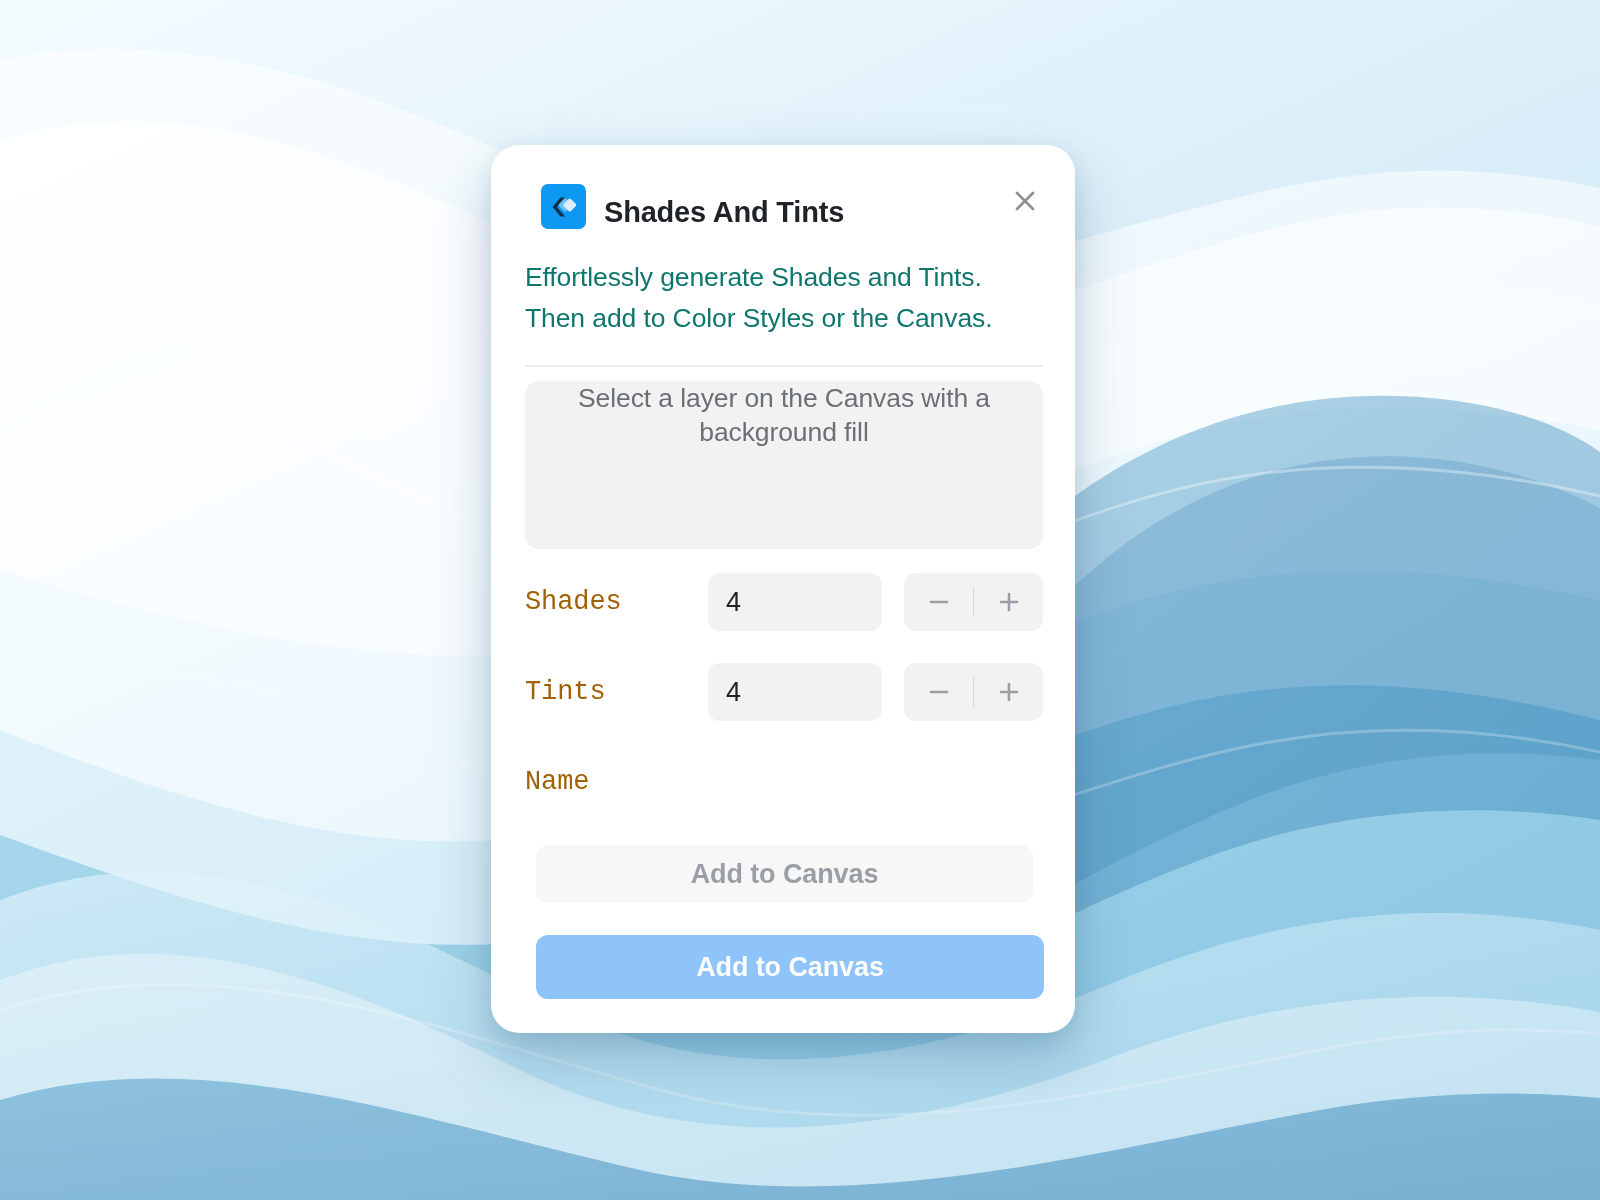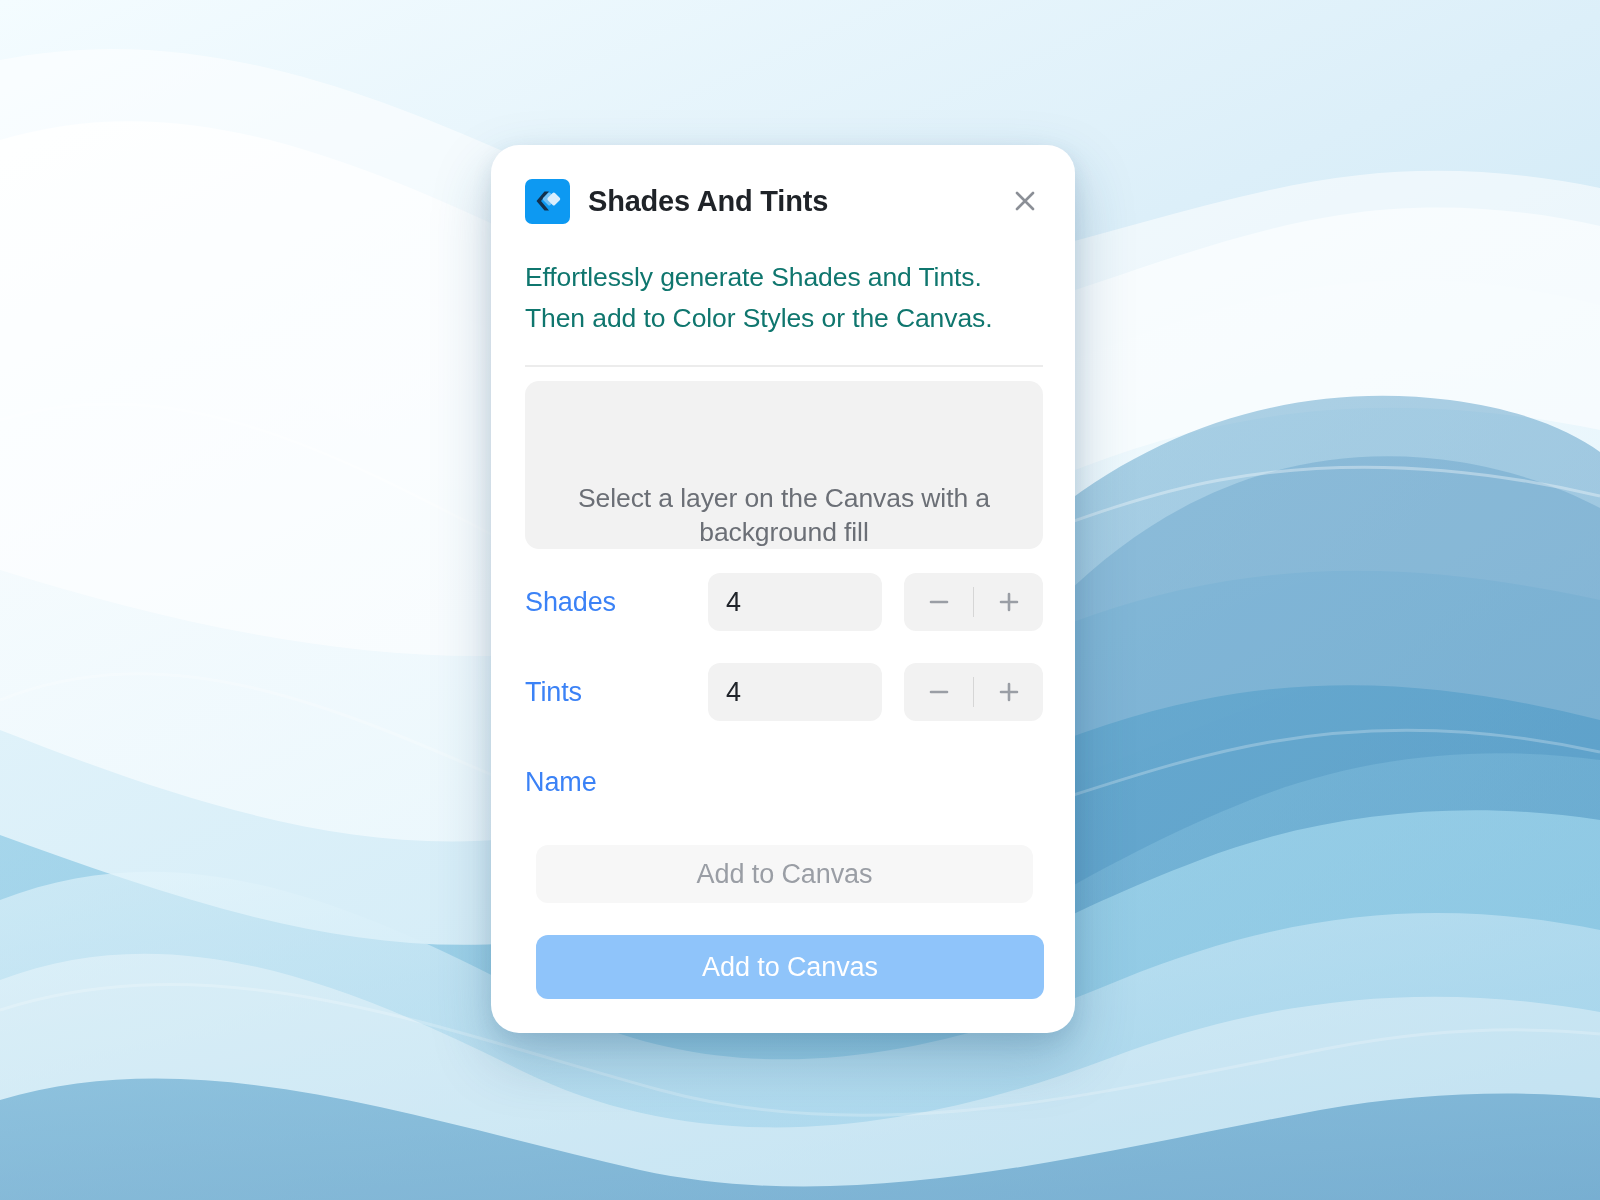--- a/index.html
+++ b/index.html
@@ -39,26 +39,26 @@
     box-shadow: 0 26px 58px rgba(30, 80, 120, 0.26),
                 0 8px 20px rgba(30, 80, 120, 0.12);
     box-sizing: border-box;
     padding: 0;
     overflow: hidden;
   }
 
   
   .card-header {
     position: absolute;
-    left: 34px;
+    left: 50px;
     top: 28px;
     right: 30px;
     height: 56px;
     display: flex;
-    align-items: center;
+    align-items: flex-end;
   }
 
   .app-icon {
     width: 45px;
     height: 45px;
     border-radius: 7px;
     background: #0d99f2;
     display: flex;
     align-items: center;
     justify-content: center;
@@ -116,21 +116,21 @@
   
   .notice-box {
     position: absolute;
     left: 34px;
     top: 236px;
     width: 518px;
     height: 168px;
     background: #f2f2f2;
     border-radius: 14px;
     display: flex;
-    align-items: flex-end;
+    align-items: flex-start;
     justify-content: center;
     box-sizing: border-box;
     padding: 0 34px;
   }
 
   .notice-text {
     font-size: 26.5px;
     line-height: 34px;
     color: #6b6f76;
     text-align: center;
@@ -147,22 +147,23 @@
     align-items: center;
   }
   #row-shades { top: 428px; }
   #row-tints  { top: 518px; }
   #row-name   { top: 608px; }
 
   .field-label {
     width: 183px;
     flex: 0 0 183px;
     font-size: 27px;
-    color: #3b82f6;
+    color: #a16207;
     letter-spacing: -0.1px;
+    font-family: Liberation Mono, monospace;
   }
 
   .number-input {
     width: 174px;
     height: 58px;
     background: #f2f2f2;
     border: none;
     border-radius: 12px;
     font-family: "Liberation Sans", sans-serif;
     font-size: 27px;
@@ -220,21 +221,21 @@
   
   .action-btn {
     position: absolute;
     left: 45px;
     width: 497px;
     height: 58px;
     border-radius: 12px;
     border: none;
     font-family: "Liberation Sans", sans-serif;
     font-size: 27px;
-    font-weight: normal;
+    font-weight: bold;
     letter-spacing: -0.1px;
     display: flex;
     align-items: center;
     justify-content: center;
     box-sizing: border-box;
     padding: 0;
   }
 
   #btn-add-styles {
     top: 700px;

